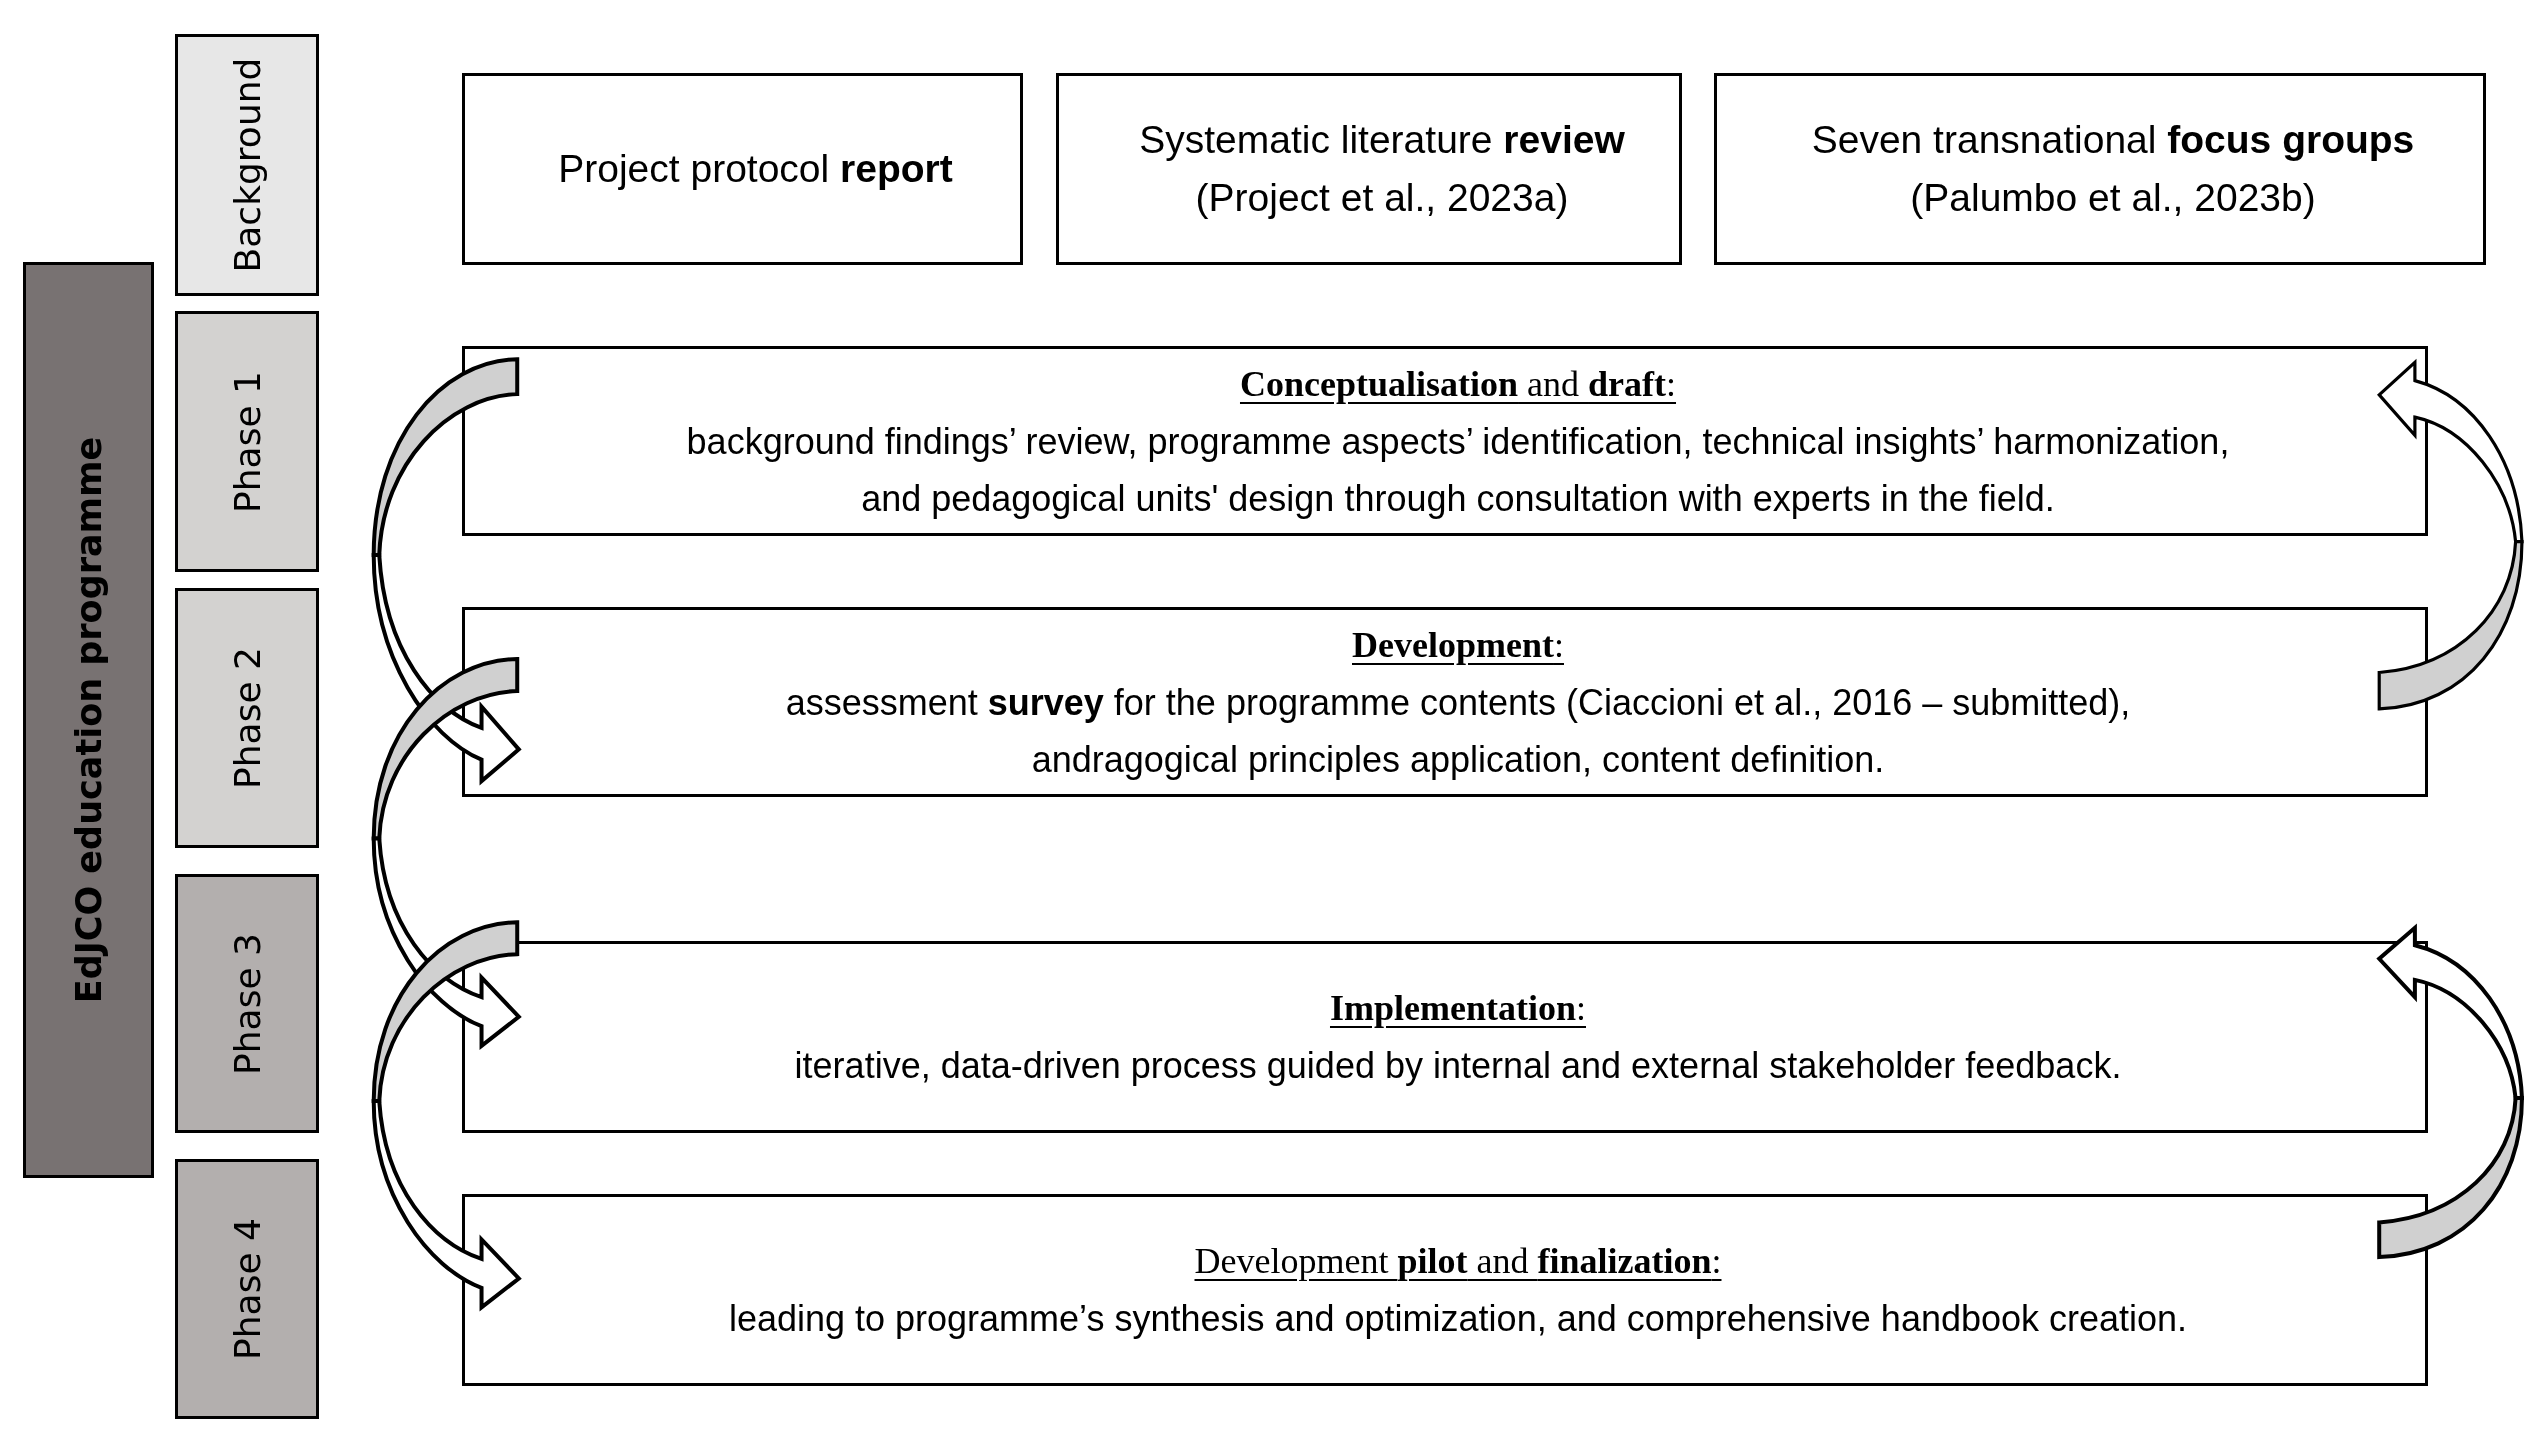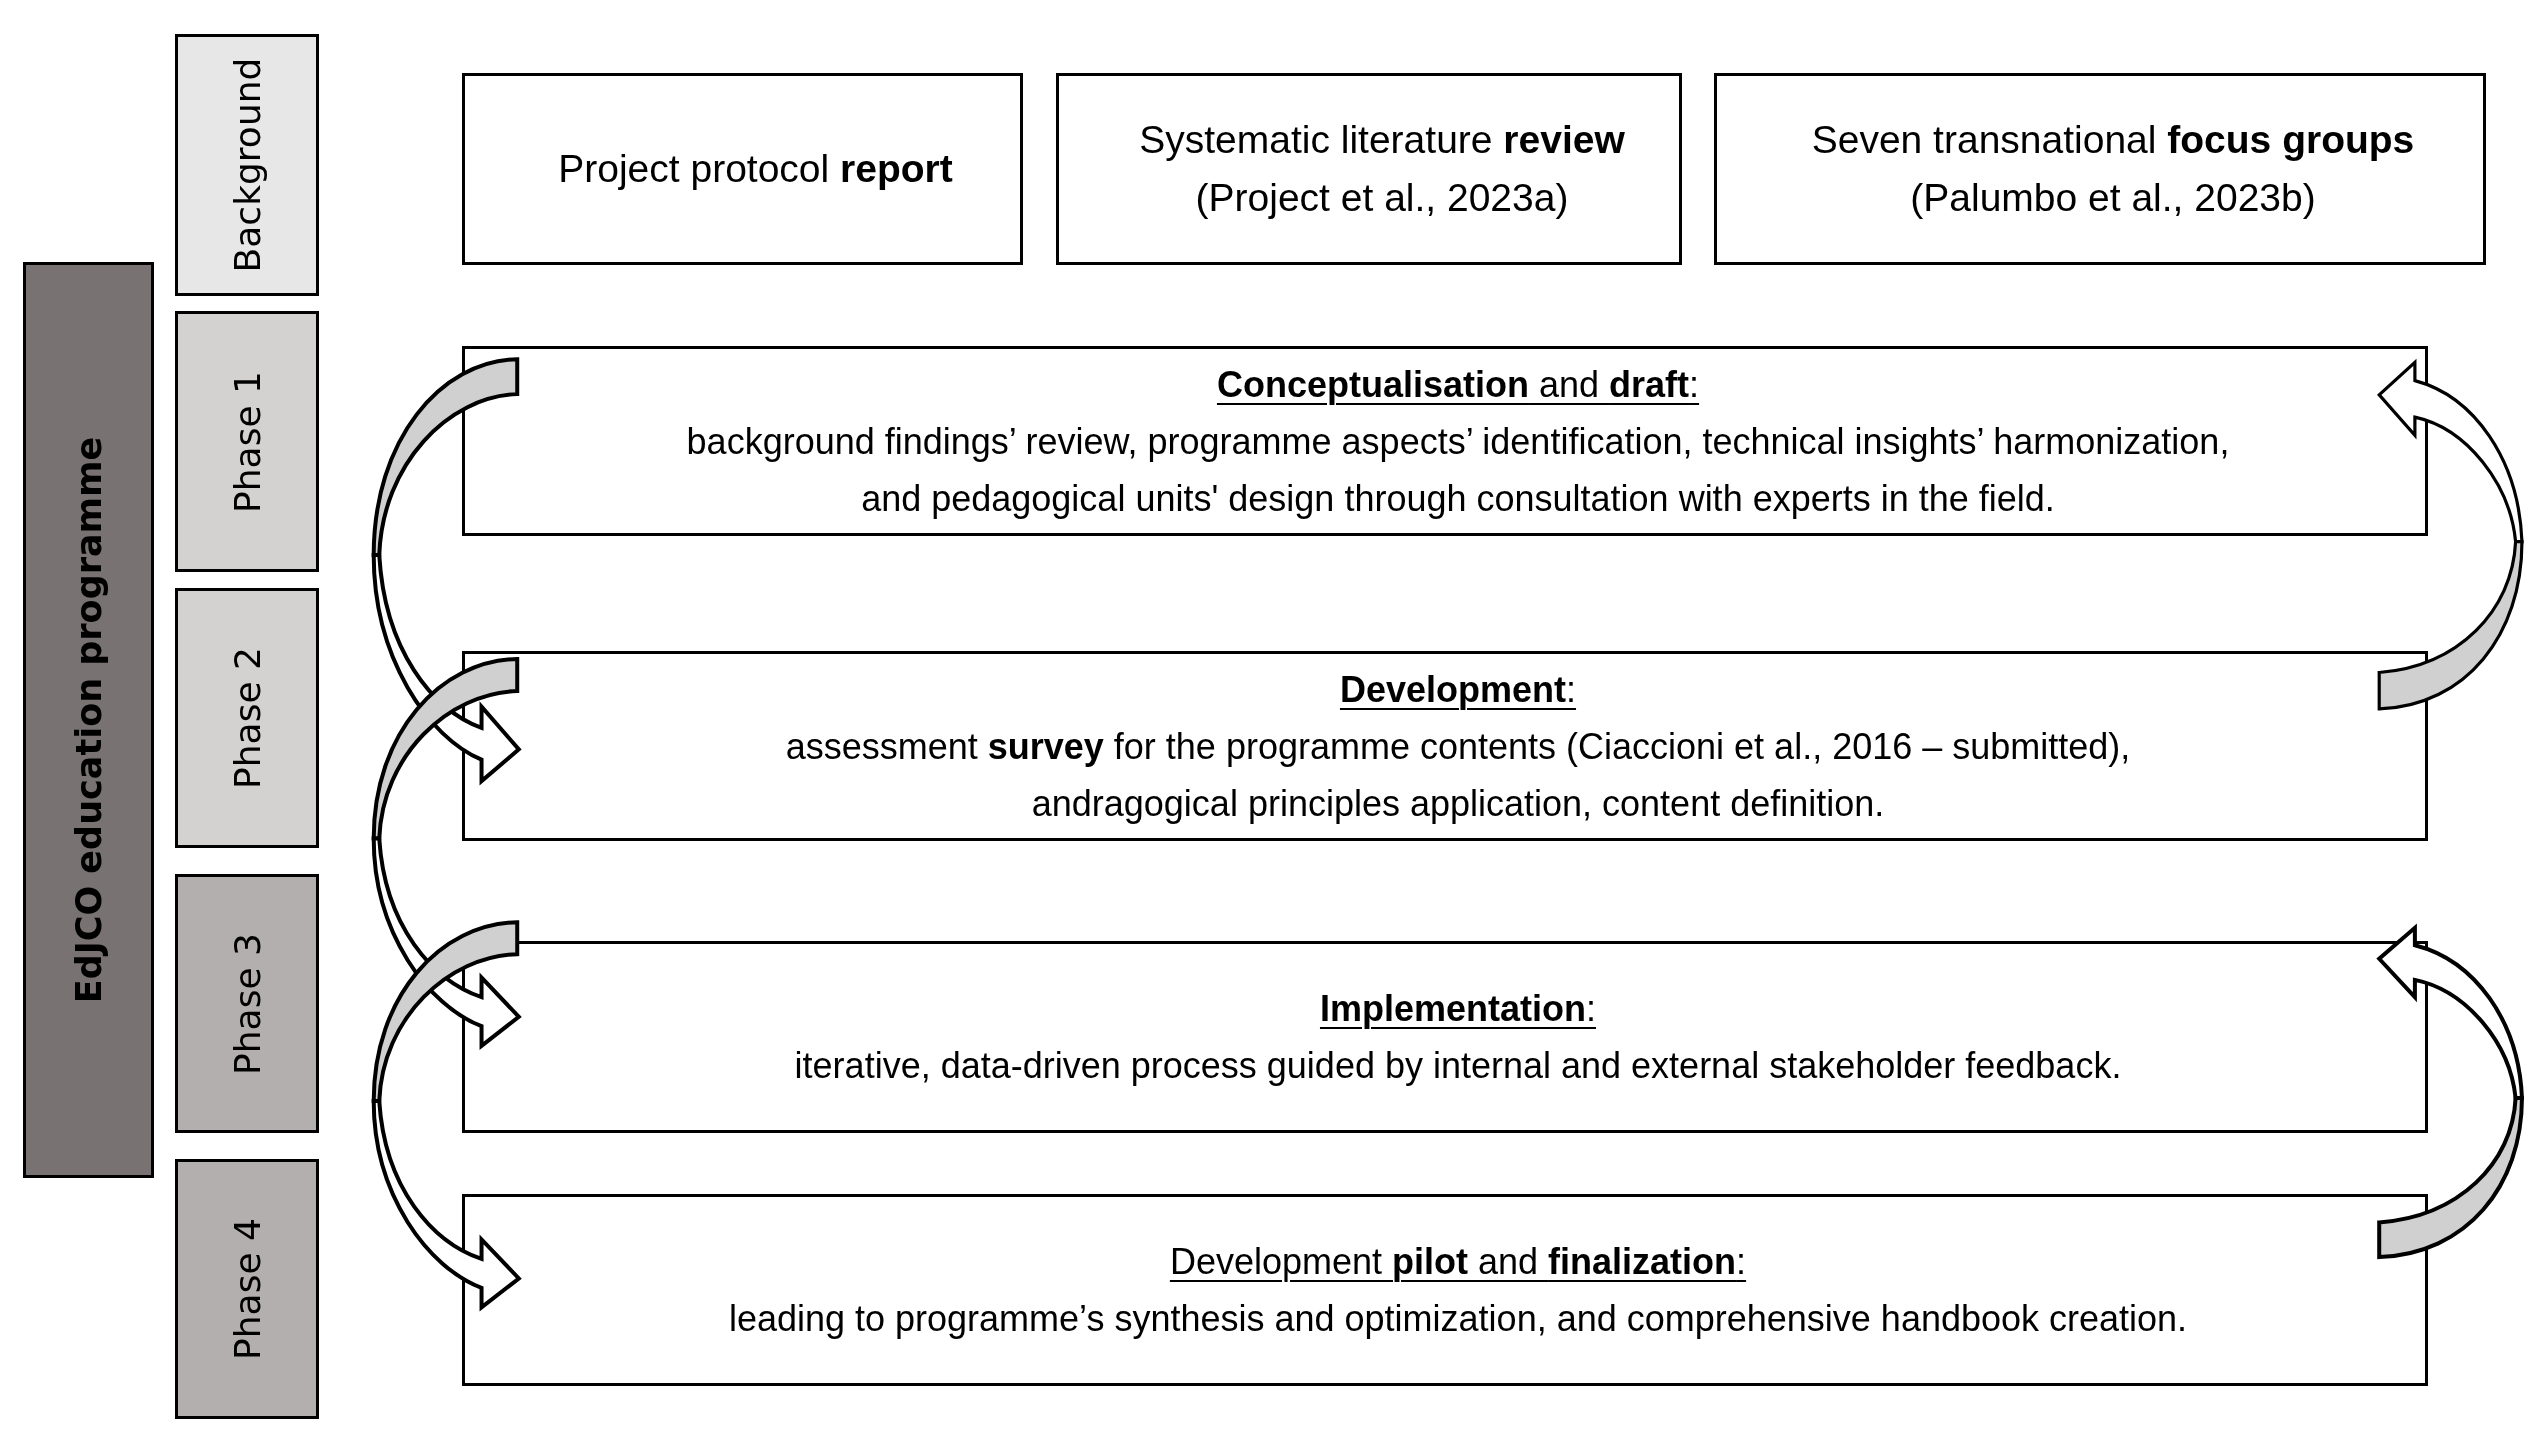--- a/index.html
+++ b/index.html
@@ -18,24 +18,24 @@
 
   .src-box { top:73px; height:192px; border:3.2px solid #000; background:#fff; display:flex; flex-direction:column; align-items:center; justify-content:center; font-size:39px; line-height:58px; text-align:center; }
   .src-1 { left:462px; width:561px; }
   .src-2 { left:1056px; width:626px; }
   .src-3 { left:1714px; width:772px; }
   .line { white-space:nowrap; display:block; }
   b, .b { font-weight:bold; }
 
   .phase-box { left:462px; width:1966px; height:190px; border:3.2px solid #000; background:#fff; display:flex; flex-direction:column; align-items:center; justify-content:center; font-size:36px; line-height:57px; text-align:center; }
   .pb-1 { top:346px; height:190px; }
-  .pb-2 { top:651px; height:190px; }
+  .pb-2 { top:607px; height:190px; }
   .pb-3 { top:909px; height:192px;margin-top:32px; }
   .pb-4 { top:1194px; height:192px; }
-  .title-line { text-decoration:underline; text-decoration-thickness:2.4px; text-underline-offset:6.3px; }
+  .title-line { text-decoration:underline; text-decoration-thickness:2.4px; text-underline-offset:6.3px;font-family:Liberation Serif, serif; }
 
   svg.arrows { position:absolute; left:0; top:0; width:2538px; height:1452px; pointer-events:none; }
   svg.arrows path { stroke:#000; stroke-width:4; stroke-linejoin:miter; }
   .grey { fill:#d0d0d0; }
   .white { fill:#ffffff; }
 </style>
 </head>
 <body>
 
 <div class="abs prog-bar">

